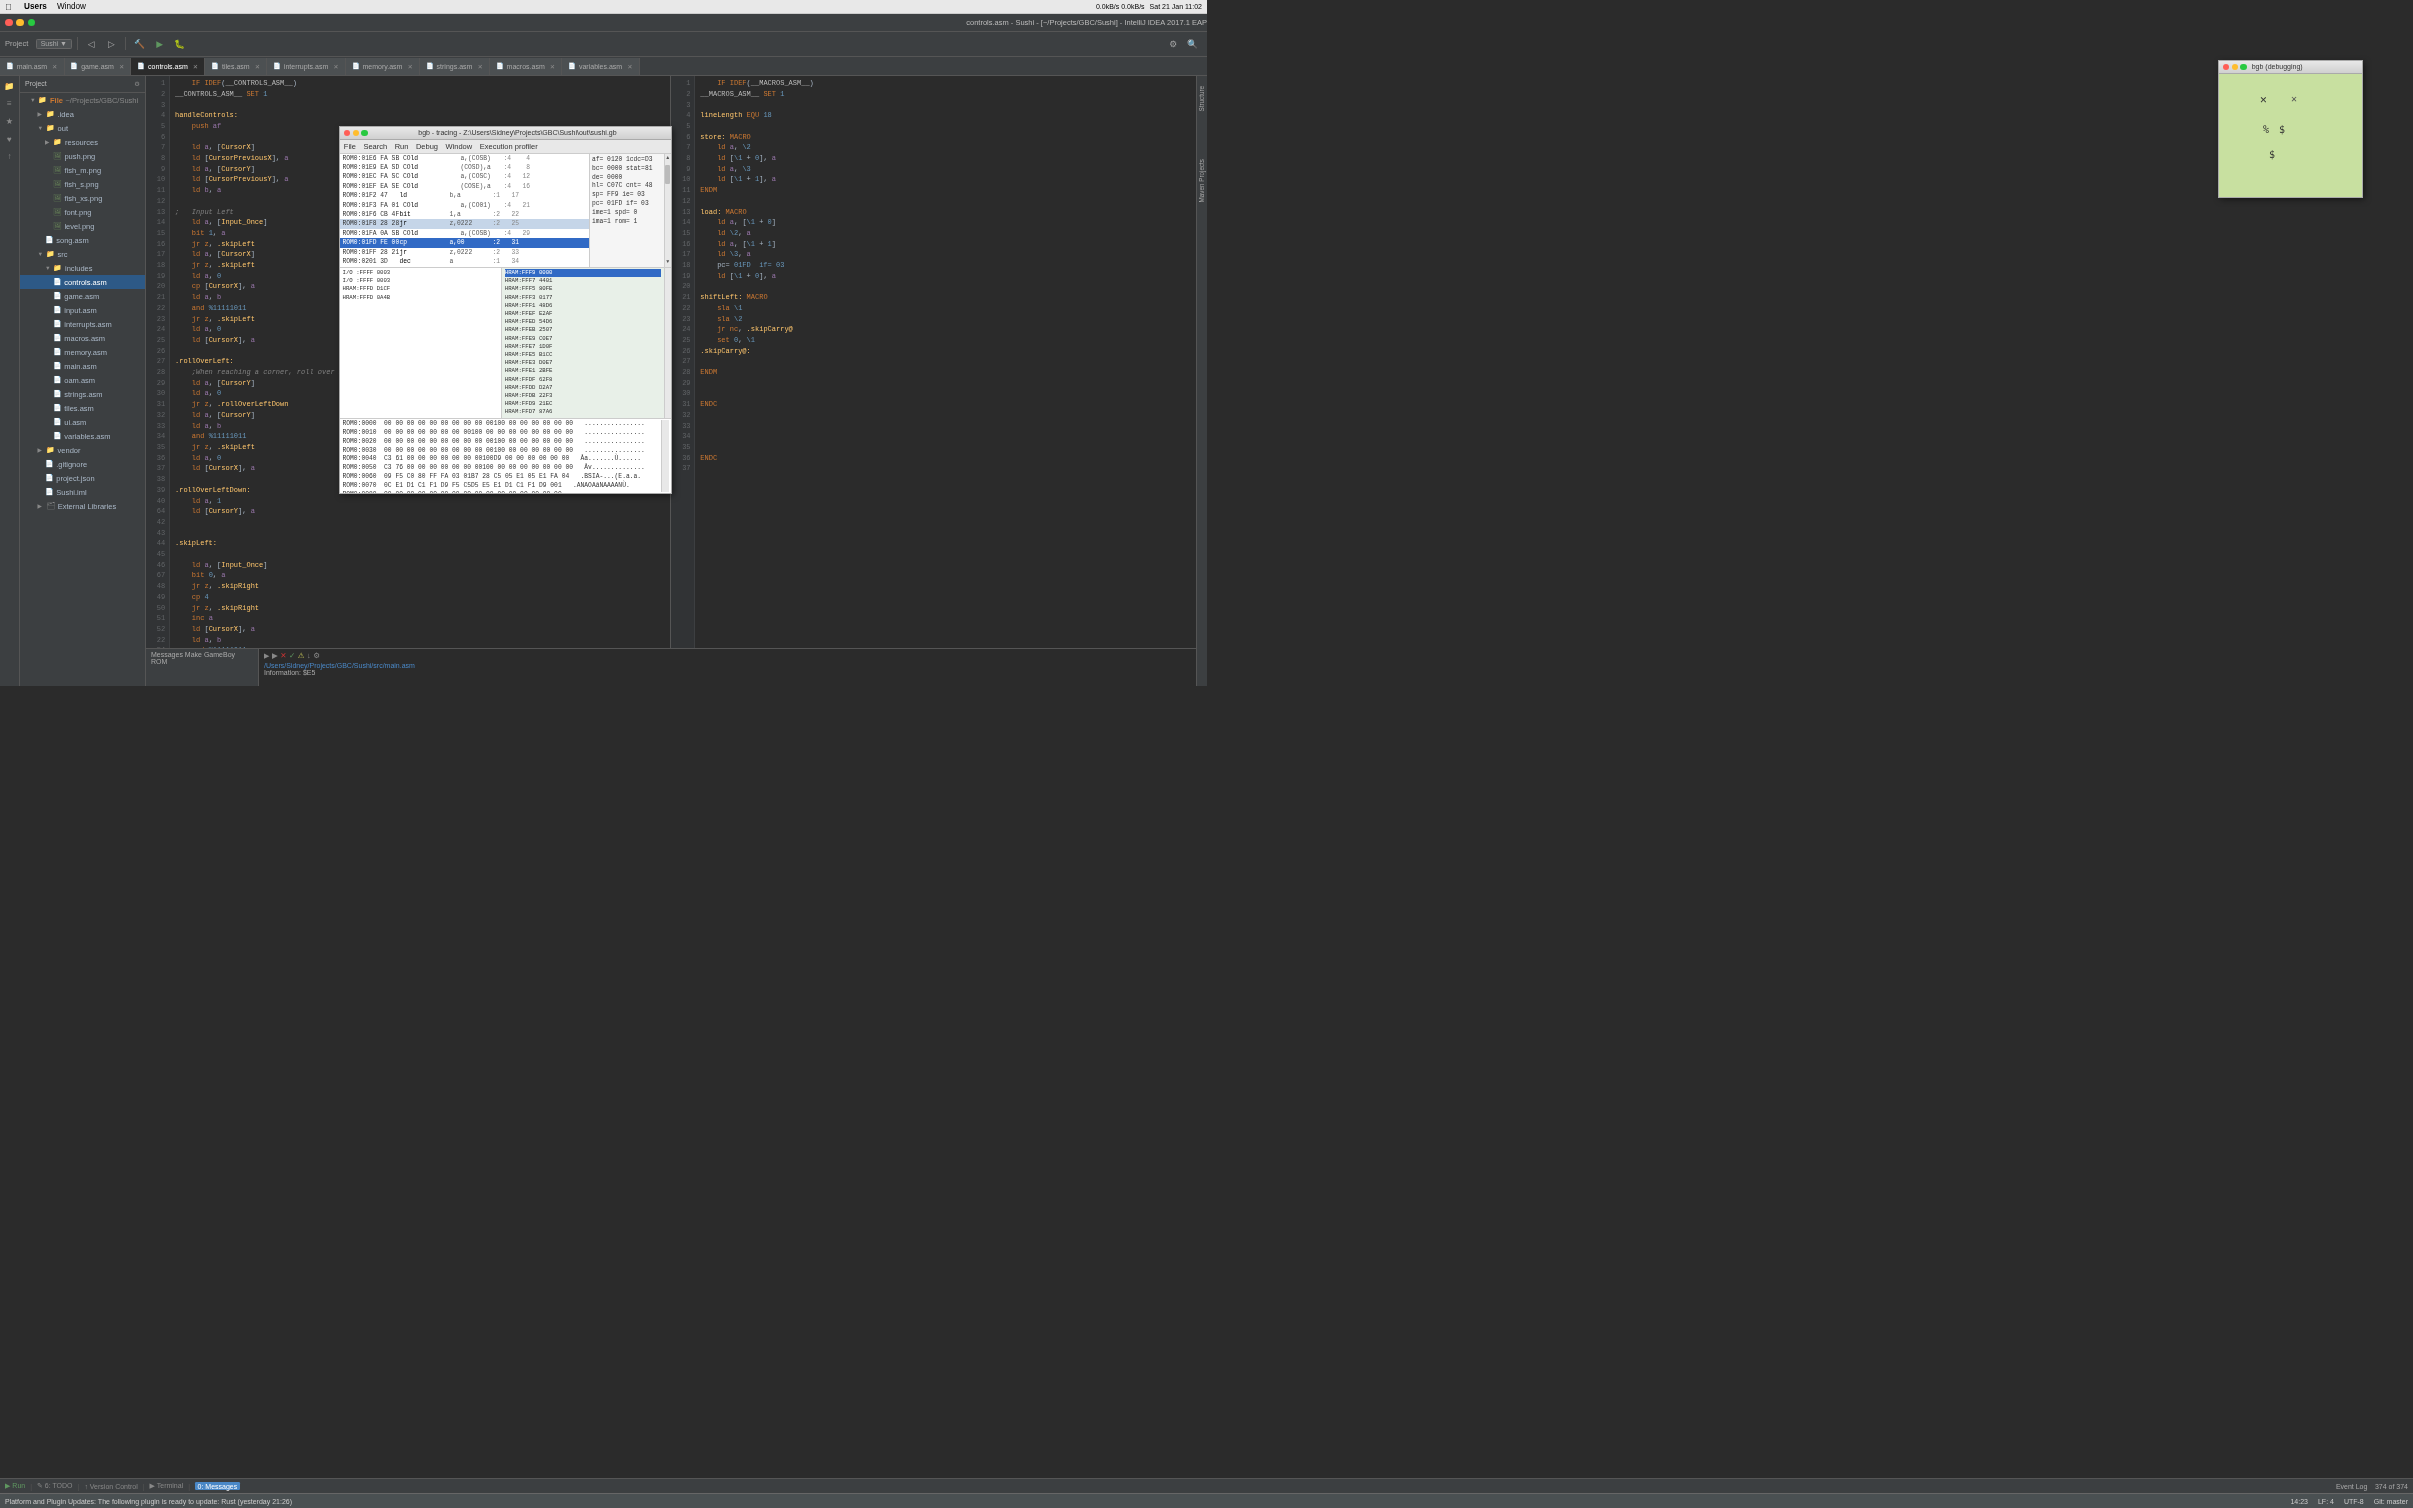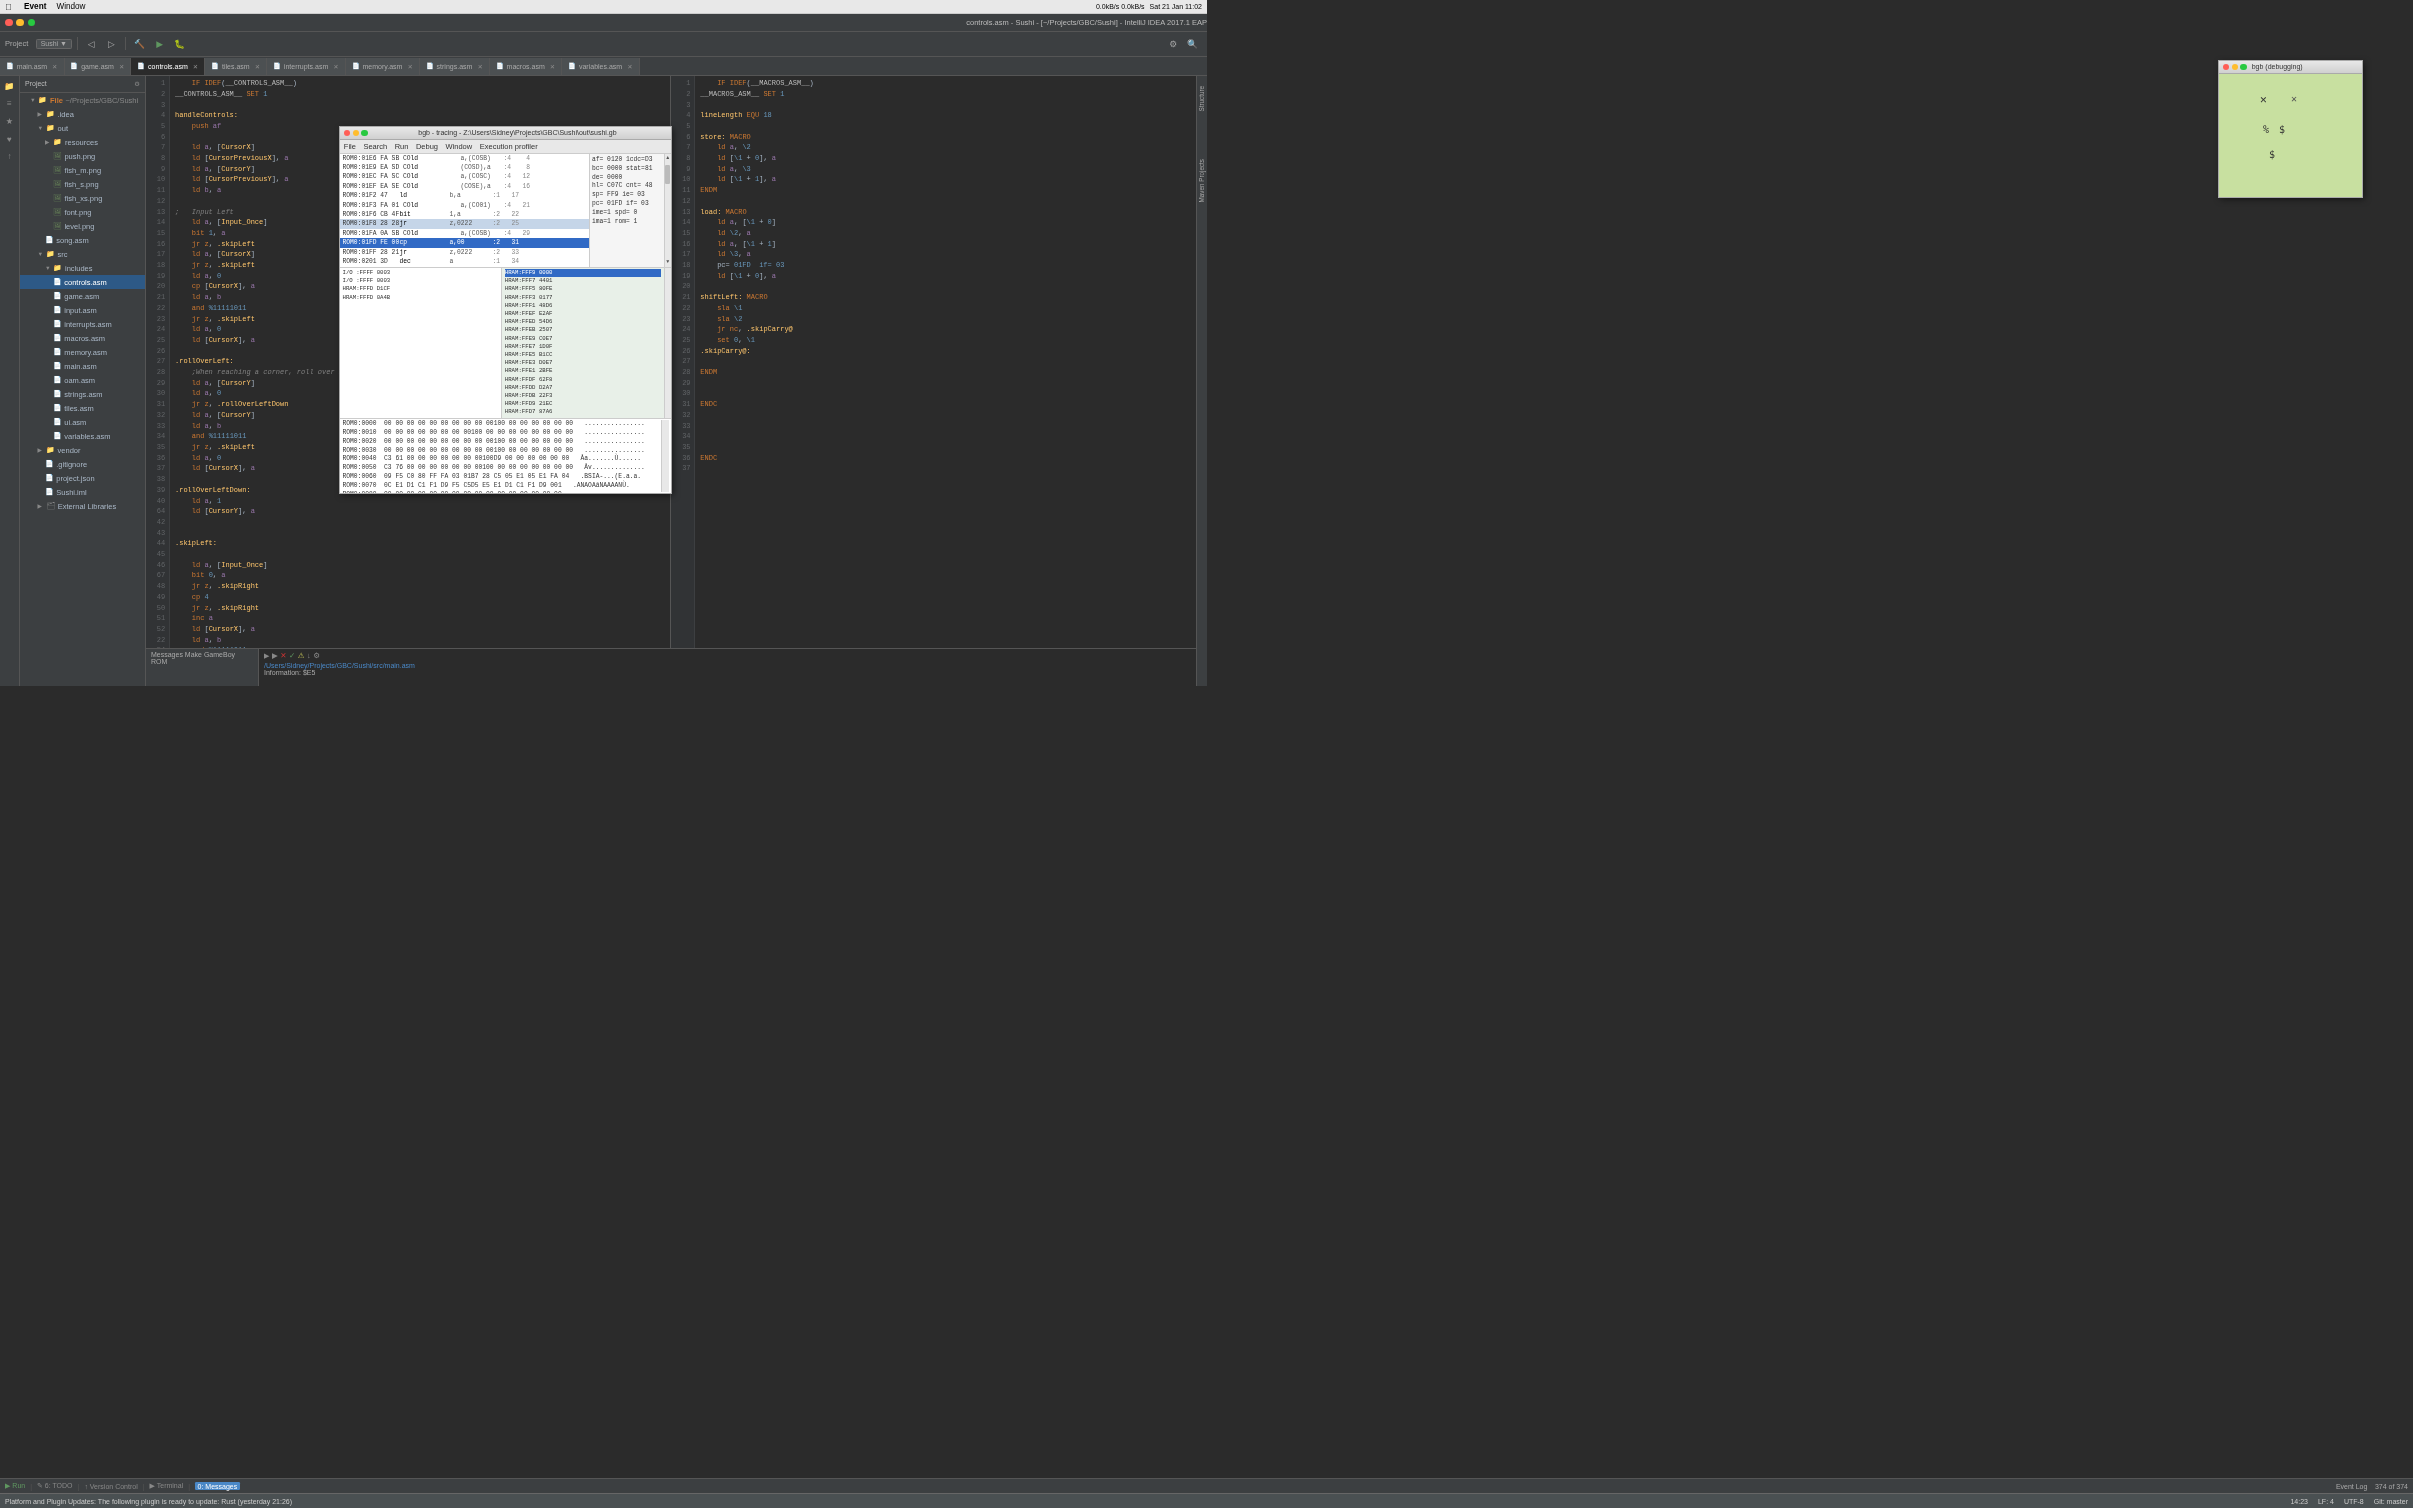--- a/index.html
+++ b/index.html
@@ -486,21 +486,21 @@
     .msg-btn.green { color: #5f9760; }
     .msg-btn.yellow { color: #bbbb55; }
     .msg-text { color: #888; font-size: 7px; }
     .msg-info { color: #aaa; font-size: 7px; }
   </style>
 </head>
 <body>
 
 <div id="menu-bar">
   <span class="apple-logo"></span>
-  <span class="menu-item bold">Event</span>
+  <span class="menu-item bold">Users</span>
   <span class="menu-item">Window</span>
   <div class="right-items">
     <span>0.0kB/s 0.0kB/s</span>
     <span>Sat 21 Jan 11:02</span>
   </div>
 </div>
 
 <div id="title-bar">
   <div class="window-controls">
     <span class="wc-btn wc-close"></span>

